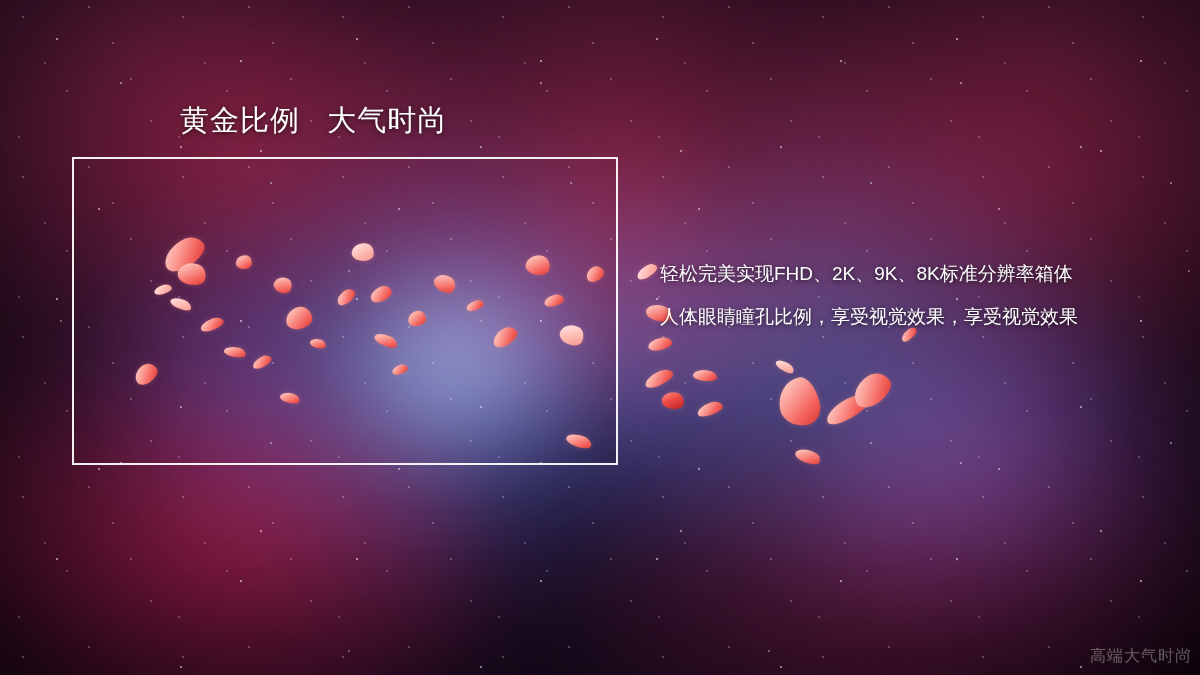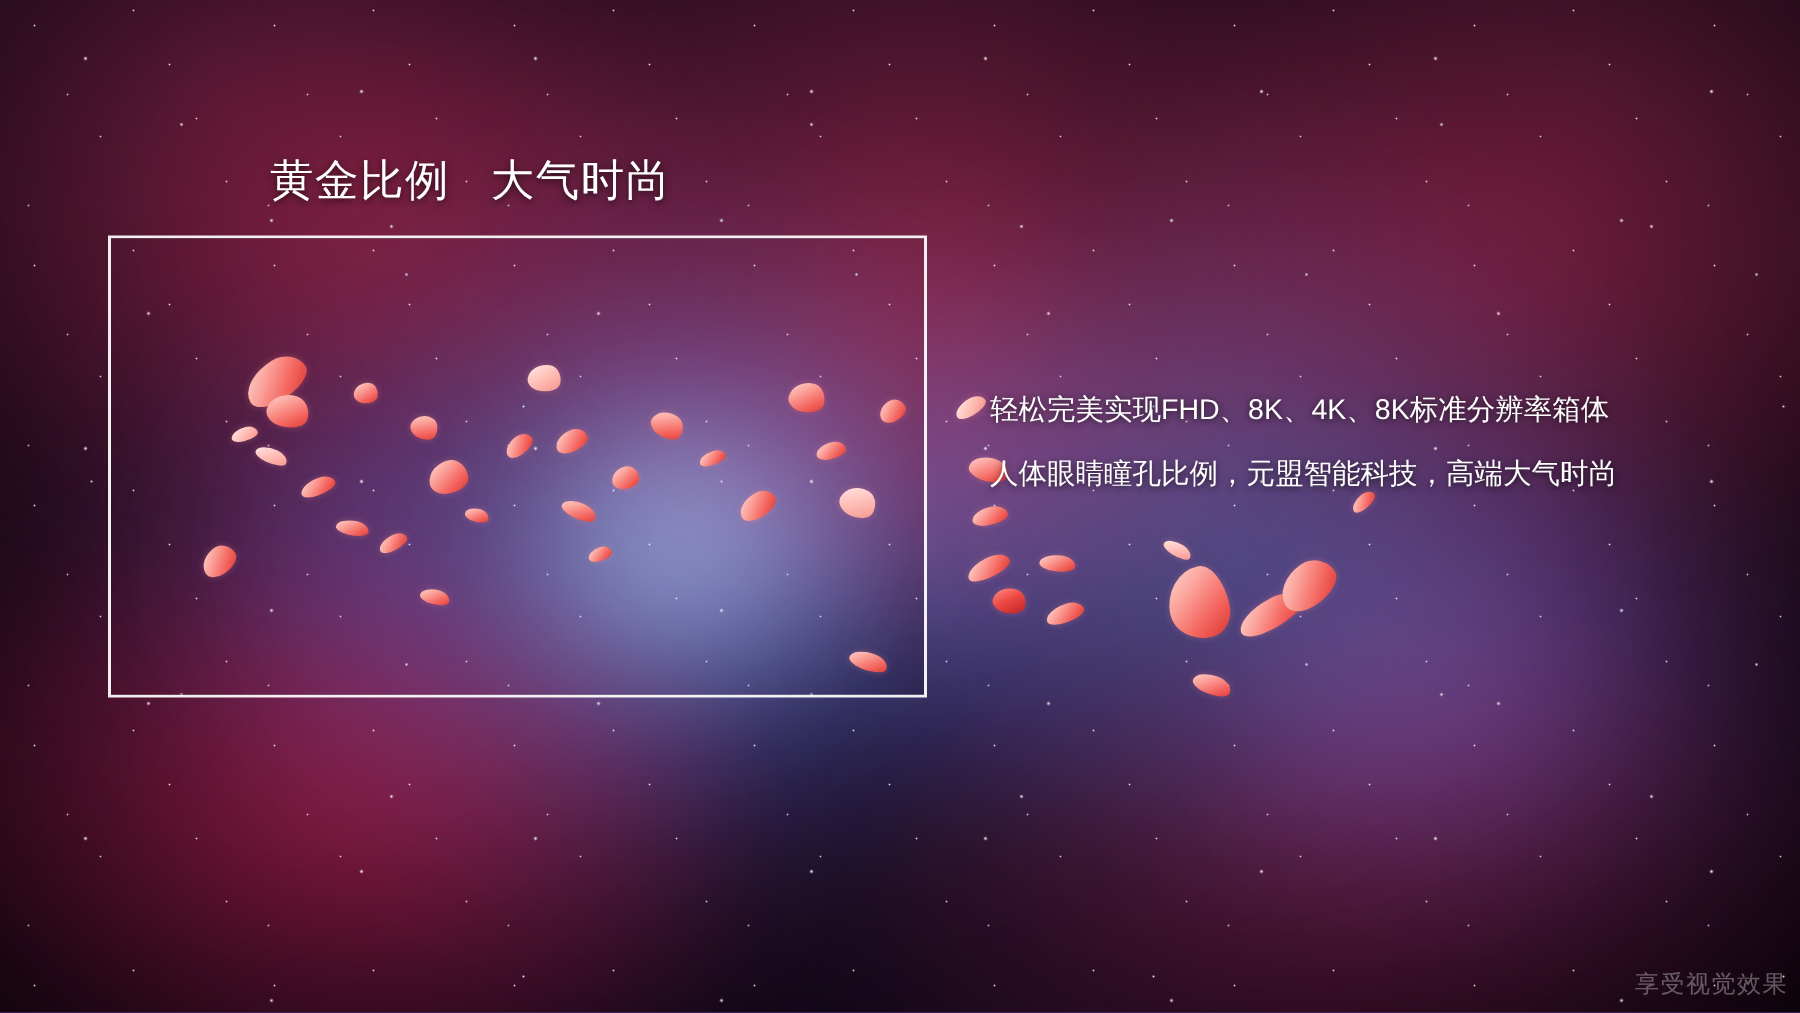--- a/index.html
+++ b/index.html
@@ -188,18 +188,18 @@
       <div class="petal" style="left:60px;top:206px;width:24px;height:18px;transform:rotate(-34deg);"></div>
       <div class="petal" style="left:206px;top:234px;width:20px;height:10px;transform:rotate(16deg);"></div>
       <div class="petal" style="left:318px;top:206px;width:16px;height:9px;transform:rotate(-16deg);"></div>
       <div class="petal" style="left:492px;top:276px;width:26px;height:12px;transform:rotate(20deg);"></div>
     </div>
   </div>
 
   <div id="title">黄金比例   大气时尚</div>
 
   <div id="body-text">
-    <div class="line">轻松完美实现FHD、8K、4K、8K标准分辨率箱体</div>
-    <div class="line">人体眼睛瞳孔比例，元盟智能科技，高端大气时尚</div>
+    <div class="line">轻松完美实现FHD、2K、9K、8K标准分辨率箱体</div>
+    <div class="line">人体眼睛瞳孔比例，享受视觉效果，享受视觉效果</div>
   </div>
 
-  <div id="watermark">享受视觉效果</div>
+  <div id="watermark">高端大气时尚</div>
 </div>
 
 </body></html>

